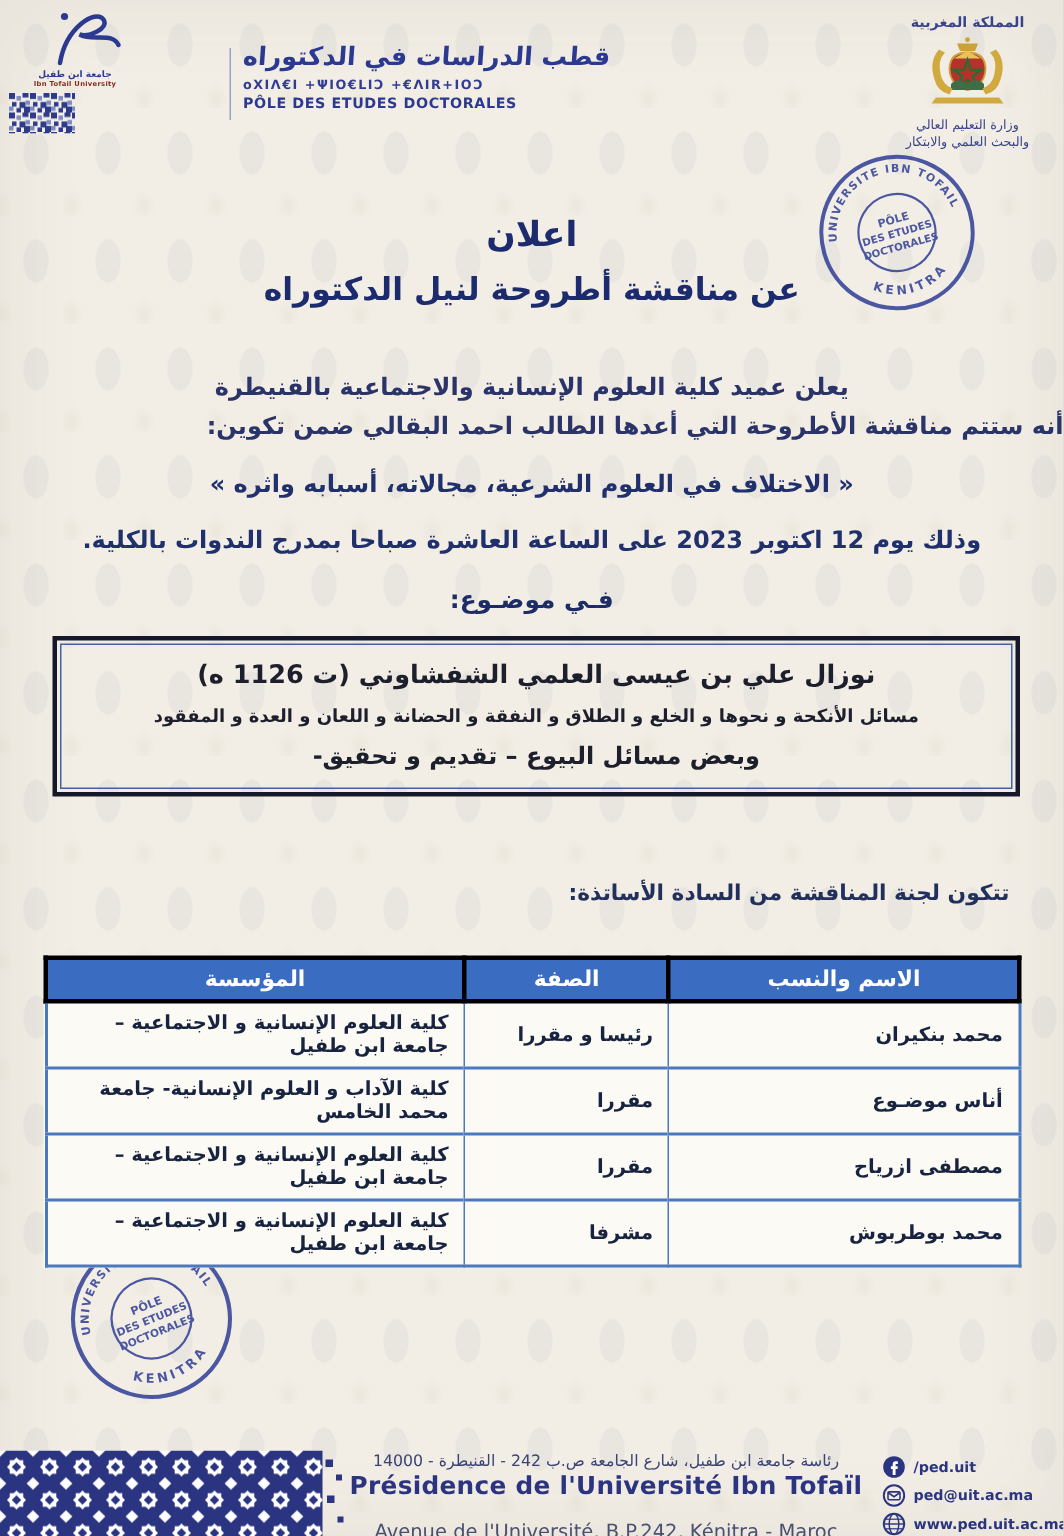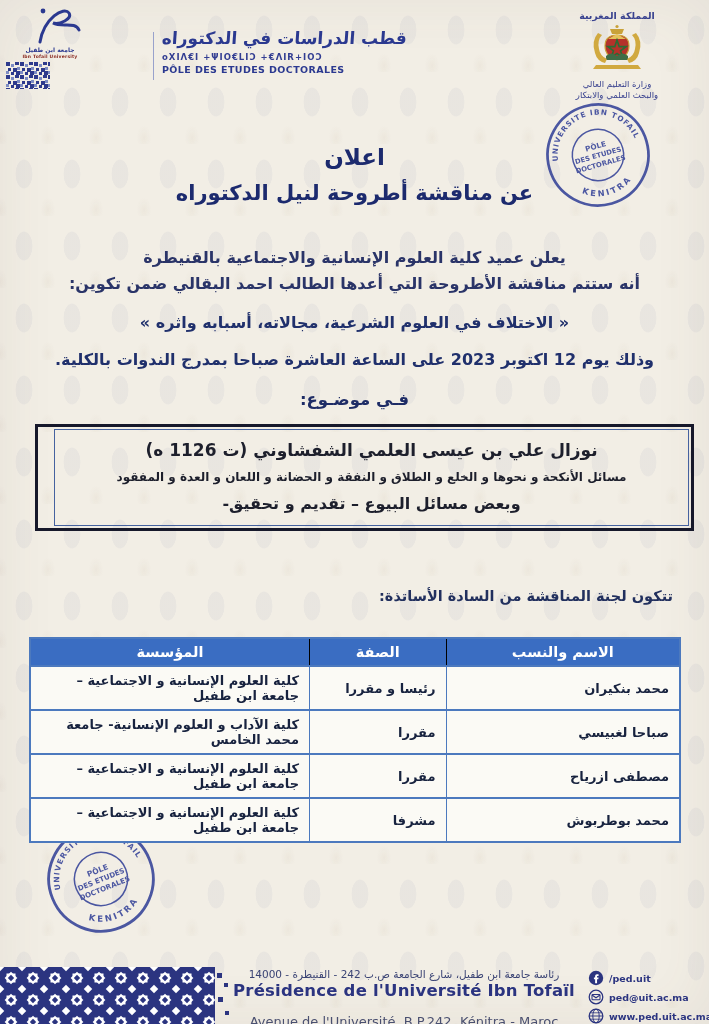--- a/index.html
+++ b/index.html
@@ -20,48 +20,48 @@
   
   .logo-left{left:0;top:0;width:280px;height:120px;}
   .uni-small{left:20px;top:47px;width:60px;text-align:center;line-height:1.15;}
   .uni-small .ar{font-size:6px;color:#2b3990;font-weight:bold;}
   .uni-small .en{font-size:4.5px;color:#8a2b22;font-weight:bold;letter-spacing:.2px;}
   .pole-block{left:162px;top:28px;width:130px;color:#2b3990;}
   .pole-ar{font-size:17px;font-weight:bold;white-space:nowrap;transform:skewX(-4deg);}
   .pole-tif{font-size:8.5px;font-weight:bold;letter-spacing:1px;margin-top:4px;white-space:nowrap;color:#323d92;}
   .pole-fr{font-size:9.5px;font-weight:bold;letter-spacing:.4px;margin-top:2px;white-space:nowrap;}
   .logo-divider{left:153px;top:32px;width:1px;height:48px;background:#99a2cc;}
-  .emblem-block{left:558px;top:10px;width:118px;text-align:center;color:#39428f;}
+  .emblem-block{left:586px;top:10px;width:118px;text-align:center;color:#39428f;}
   .kingdom{font-size:9.5px;font-weight:bold;}
   .ministry{font-size:8.5px;line-height:1.25;margin-top:2px;}
   
   .stamp{opacity:.85;}
   .stamp-top{left:543px;top:100px;width:110px;height:110px;transform:rotate(-16deg);}
   .stamp-bottom{left:44px;top:822px;width:114px;height:114px;transform:rotate(-22deg);}
   
   .t-title{top:144px;font-size:23px;font-weight:bold;color:#1c2a6e;}
   .t-sub{top:181px;font-size:21px;font-weight:bold;color:#1c2a6e;}
   .line{font-size:16px;font-weight:600;color:#2a3468;}
   .l1{top:248px;}
-  .l2{top:274px;}
+  .l2{top:274px;text-align:right;}
   .l3{top:313px;font-weight:bold;color:#20306c;}
   .l4{top:350px;font-weight:bold;color:#20306c;}
   .l5{top:390px;font-weight:bold;font-size:16.5px;color:#1e2c66;}
   .line b{font-weight:bold;}
   
-  .subject-outer{left:35px;top:424px;width:639px;border:3px solid #16182a;background:transparent;padding-left:14px;}
+  .subject-outer{left:35px;top:424px;width:639px;border:3px solid #16182a;background:transparent;}
   .subject-inner{margin:2px;border:1px solid #45629f;padding:10px 12px 12px;text-align:center;color:#1d1f2c;}
   .sb1{font-size:17px;font-weight:bold;margin-bottom:10px;}
   .sb2{font-size:12px;font-weight:bold;margin-bottom:10px;}
   .sb3{font-size:16px;font-weight:bold;}
   
   .committee-intro{top:588px;right:36px;font-size:14.5px;font-weight:600;color:#22305e;}
   table.jury{position:absolute;left:29px;top:637px;width:652px;border-collapse:collapse;table-layout:fixed;
     border:2px solid #4c79be;background:#fbfaf5;}
-  table.jury th{background:#3a6dc2;color:#fff;font-size:14.5px;font-weight:bold;padding:5px 1px;border:1px solid #000000;}
+  table.jury th{background:#3a6dc2;color:#fff;font-size:14.5px;font-weight:bold;padding:5px 1px;border:3px solid #000000;}
   table.jury td{font-size:13px;font-weight:bold;color:#18233f;padding:6px 10px;border:1px solid #4c79be;border-top-width:2px;text-align:right;}
   col.c-name{width:36%;} col.c-role{width:21%;} col.c-inst{width:43%;}
   
   .footer{left:0;top:962px;width:577px;height:62px;}
   .zellige{position:absolute;left:0;top:5px;}
   .footer-text{position:absolute;left:218px;top:6px;width:372px;text-align:center;}
   .f-ar{font-size:10.5px;color:#3a4374;white-space:nowrap;}
   .f-fr{font-size:16.5px;font-weight:bold;color:#2b3480;letter-spacing:.2px;margin-top:1px;white-space:nowrap;}
   .f-adr{font-size:13px;color:#4a5070;margin-top:14px;white-space:nowrap;}
   .social{position:absolute;left:588px;top:8px;}
@@ -186,21 +186,21 @@
         <th>المؤسسة</th>
       </tr>
     </thead>
     <tbody>
       <tr>
         <td>محمد بنكيران</td>
         <td>رئيسا و مقررا</td>
         <td>كلية العلوم الإنسانية و الاجتماعية – جامعة ابن طفيل</td>
       </tr>
       <tr>
-        <td>صباحا لغبيسي</td>
+        <td>أناس موضـوع</td>
         <td>مقررا</td>
         <td>كلية  الآداب و العلوم الإنسانية- جامعة محمد الخامس</td>
       </tr>
       <tr>
         <td>مصطفى ازرياح</td>
         <td>مقررا</td>
         <td>كلية العلوم الإنسانية و الاجتماعية – جامعة ابن طفيل</td>
       </tr>
       <tr>
         <td>محمد بوطربوش</td>

